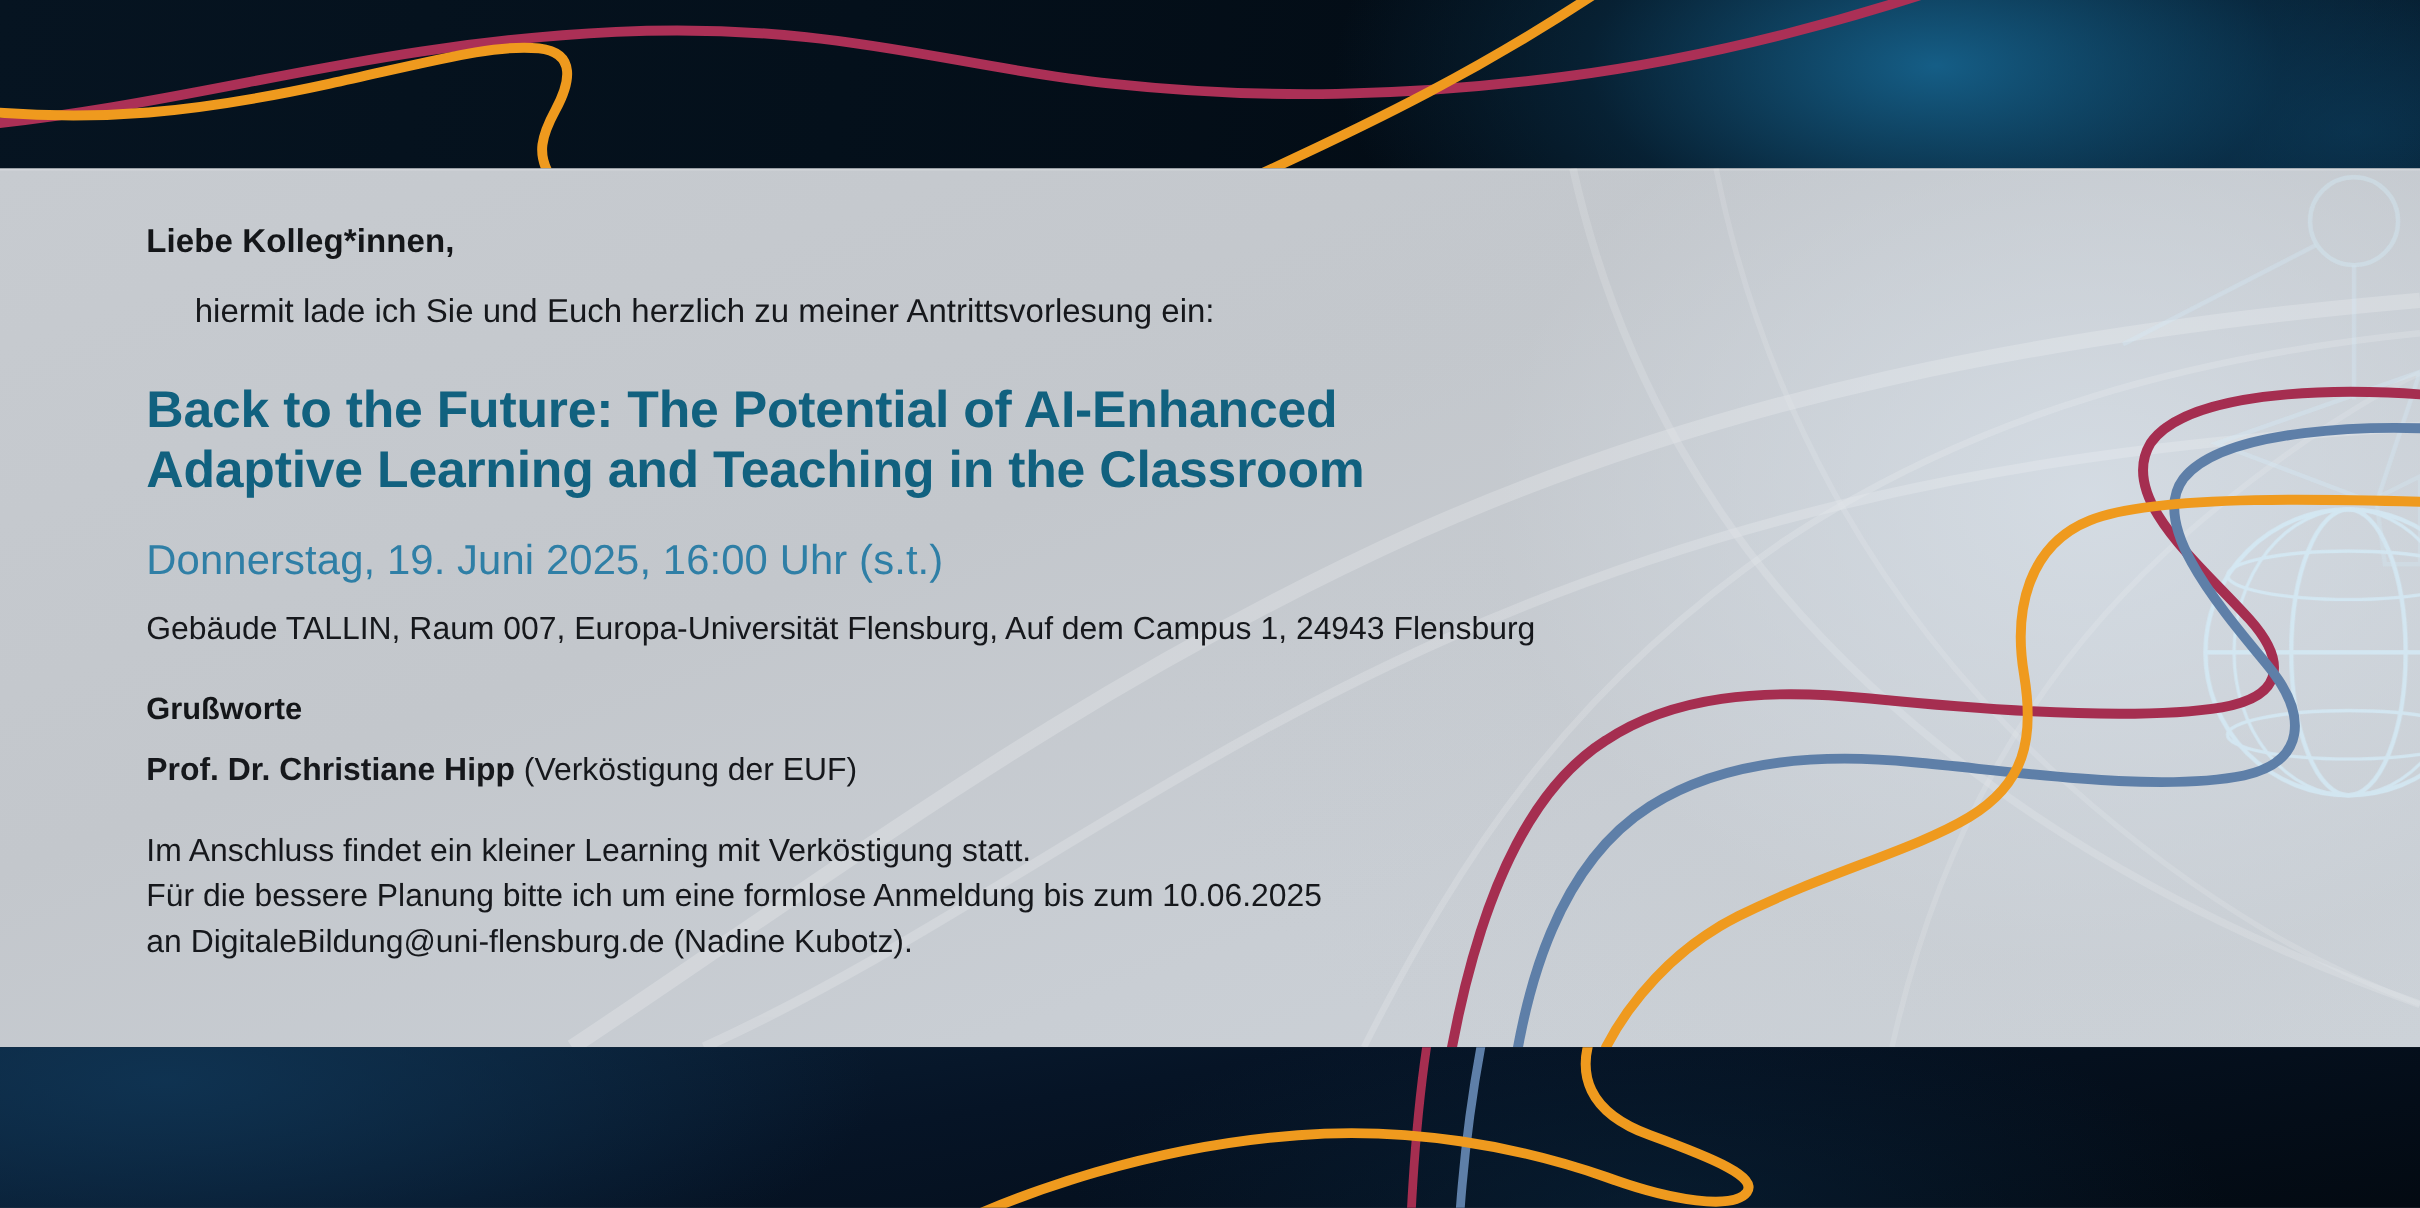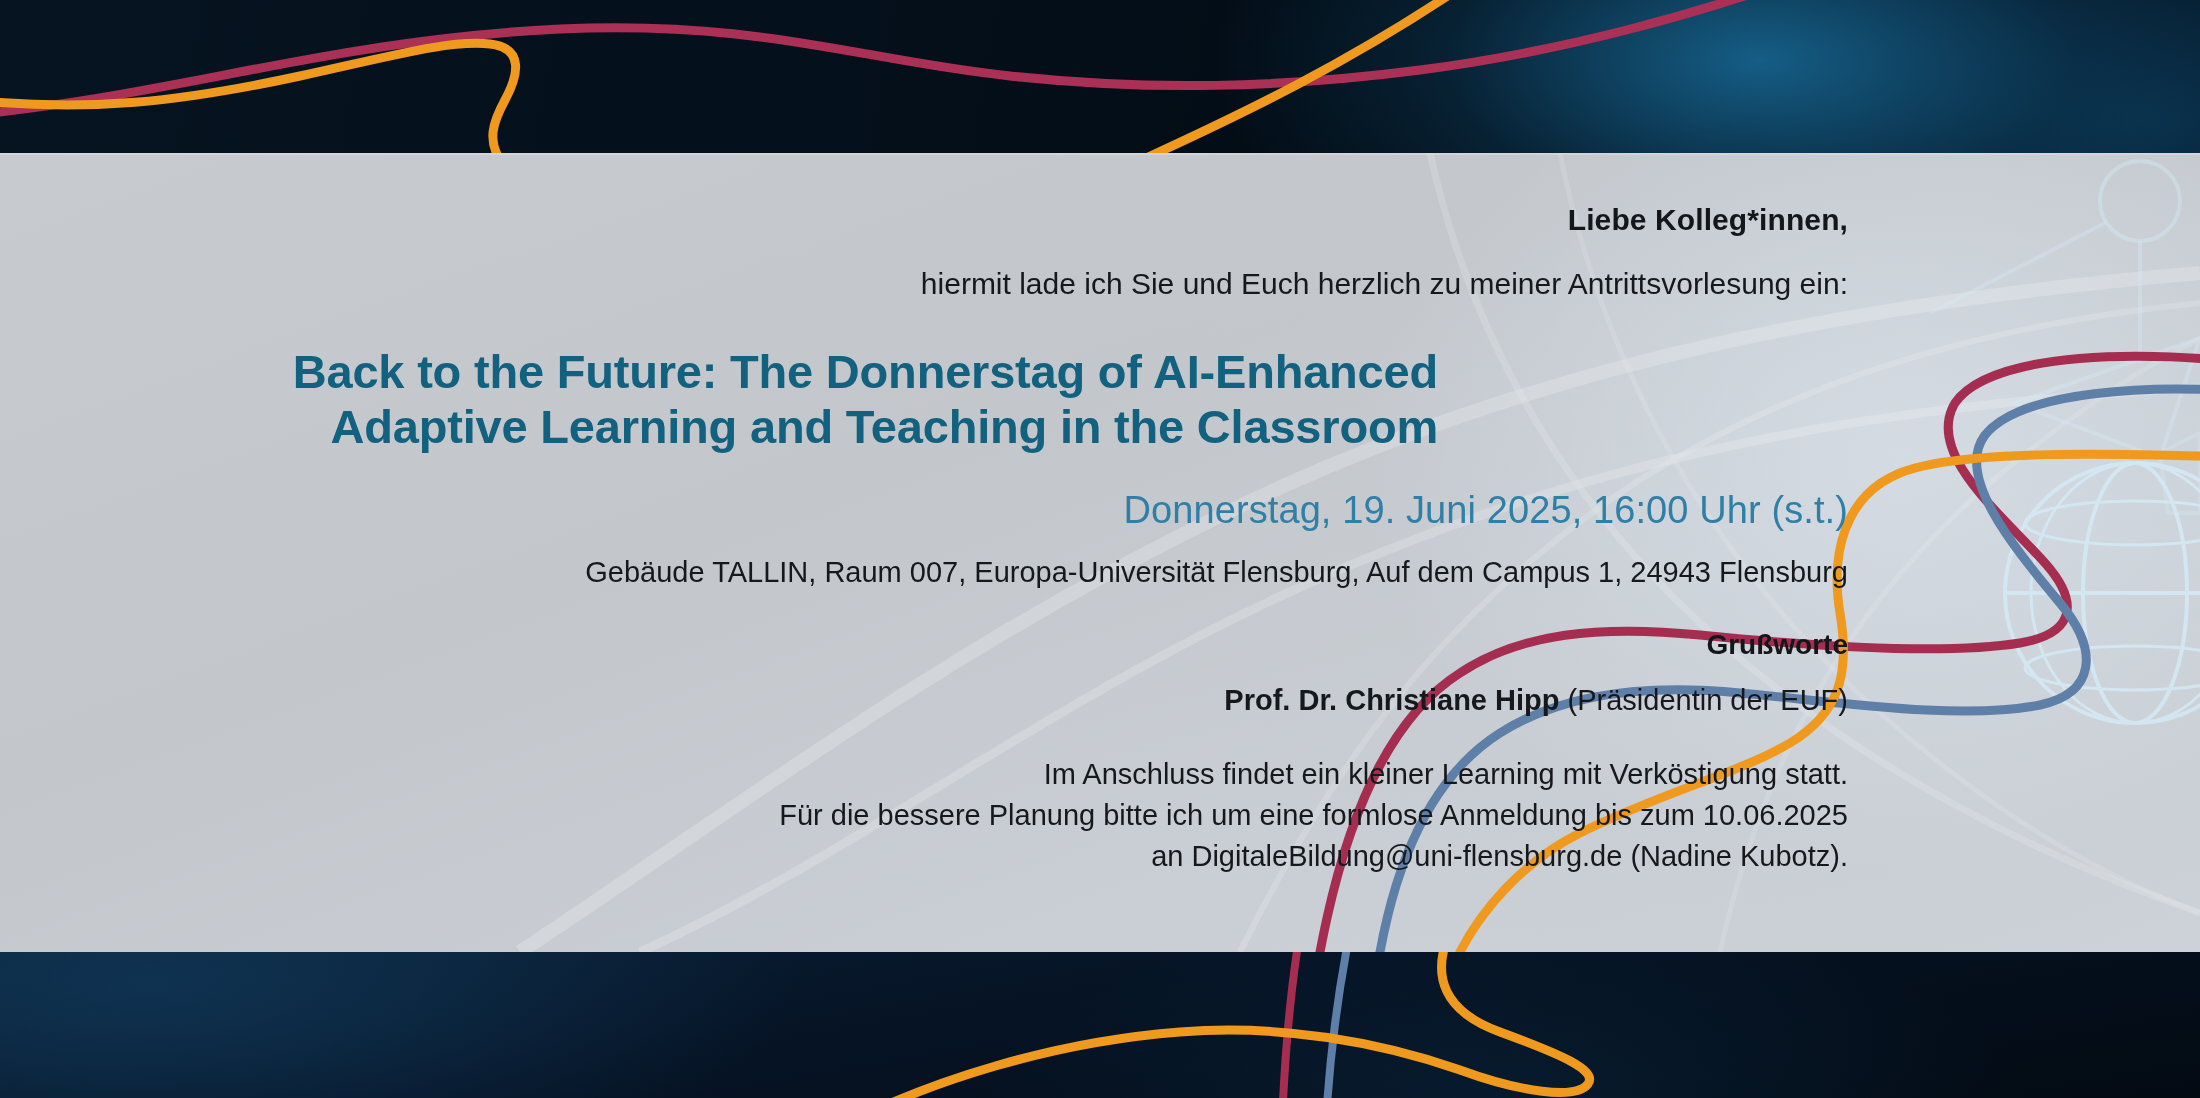--- a/index.html
+++ b/index.html
@@ -44,24 +44,23 @@
     
     content: ""; position: absolute; left: 0; right: 0; top: 0; height: 2px;
     background: rgba(255,255,255,0.22);
   }
 
   svg.deco { position: absolute; inset: 0; width: 100%; height: 100%; pointer-events: none; }
 
   
   #content {
     position: absolute;
-    left: 148px; top: 50px;
+    left: 133px; top: 50px;
     width: 1700px;
     color: #14161a;
-    text-align: right;
   }
   .salutation {
     font-size: 30px; font-weight: bold; letter-spacing: .1px;
     color: #141619; margin-bottom: 30px;
   }
   .intro {
     font-size: 30px; color: #16181c; margin-bottom: 44px; margin-left: 44px;
   }
   .title {
     font-size: 47px; font-weight: bold; line-height: 1.17;
@@ -130,28 +129,28 @@
 
     <svg class="deco" viewBox="0 0 2200 799" preserveAspectRatio="none">
       <path d="M 2260 212 C 2150 196, 1990 198, 1955 250 C 1925 300, 2000 360, 2045 410 C 2078 447, 2078 480, 2020 490 C 1940 503, 1800 492, 1700 482 C 1600 472, 1520 480, 1460 520 C 1400 558, 1350 640, 1320 799" fill="none" stroke="#a52e50" stroke-width="9" stroke-linecap="round"></path>
       <path d="M 2260 240 C 2150 230, 2020 238, 1985 282 C 1955 322, 2010 390, 2060 450 C 2100 498, 2095 540, 2040 552 C 1960 568, 1830 548, 1740 540 C 1640 530, 1560 542, 1500 580 C 1440 618, 1400 690, 1380 799" fill="none" stroke="#5e7fa8" stroke-width="9" stroke-linecap="round"></path>
       <path d="M 2260 305 C 2120 300, 1960 296, 1900 320 C 1845 342, 1830 400, 1840 460 C 1850 520, 1840 560, 1790 590 C 1740 620, 1660 640, 1580 680 C 1520 710, 1480 760, 1460 799" fill="none" stroke="#ef9a1e" stroke-width="9" stroke-linecap="round"></path>
     </svg>
 
     <div id="content">
       <div class="salutation">Liebe Kolleg*innen,</div>
       <div class="intro">hiermit lade ich Sie und Euch herzlich zu meiner Antrittsvorlesung ein:</div>
-      <h1 class="title">Back to the Future: The Donnerstag of AI-Enhanced Adaptive Learning and Teaching in the Classroom</h1>
+      <h1 class="title">Back to the Future: The Potential of AI-Enhanced Adaptive Learning and Teaching in the Classroom</h1>
       <div class="datetime">Donnerstag, 19. Juni 2025, 16:00 Uhr (s.t.)</div>
       <div class="venue">Gebäude TALLIN, Raum 007, Europa-Universität Flensburg, Auf dem Campus 1, 24943 Flensburg</div>
       <div class="greetings-heading">Grußworte</div>
       <div class="greeters">
         <div class="greeter">
           <b>Prof. Dr. Christiane Hipp</b>
-          <span>(Präsidentin der EUF)</span>
+          <span>(Verköstigung der EUF)</span>
         </div>
       </div>
       <div class="closing">
         <div>Im Anschluss findet ein kleiner Learning mit Verköstigung statt.</div>
         <div>Für die bessere Planung bitte ich um eine formlose Anmeldung bis zum 10.06.2025</div>
         <div>an DigitaleBildung@uni-flensburg.de (Nadine Kubotz).</div>
       </div>
     </div>
   </div>
 

